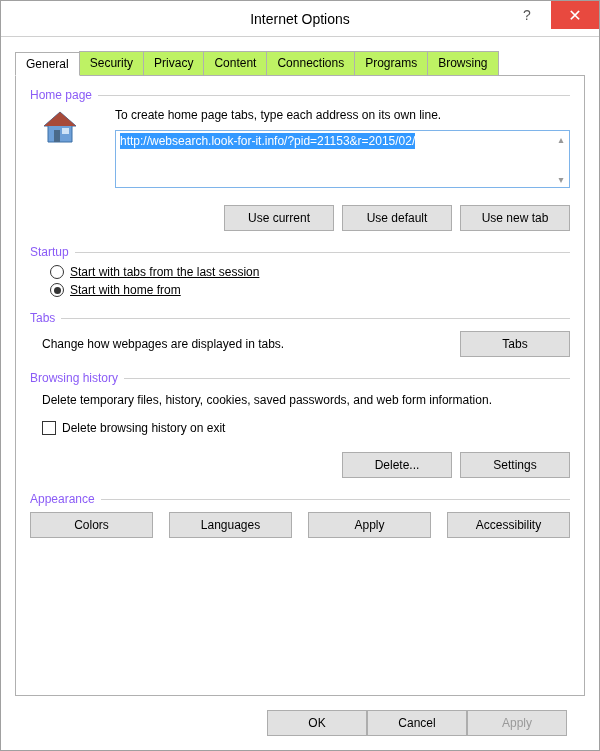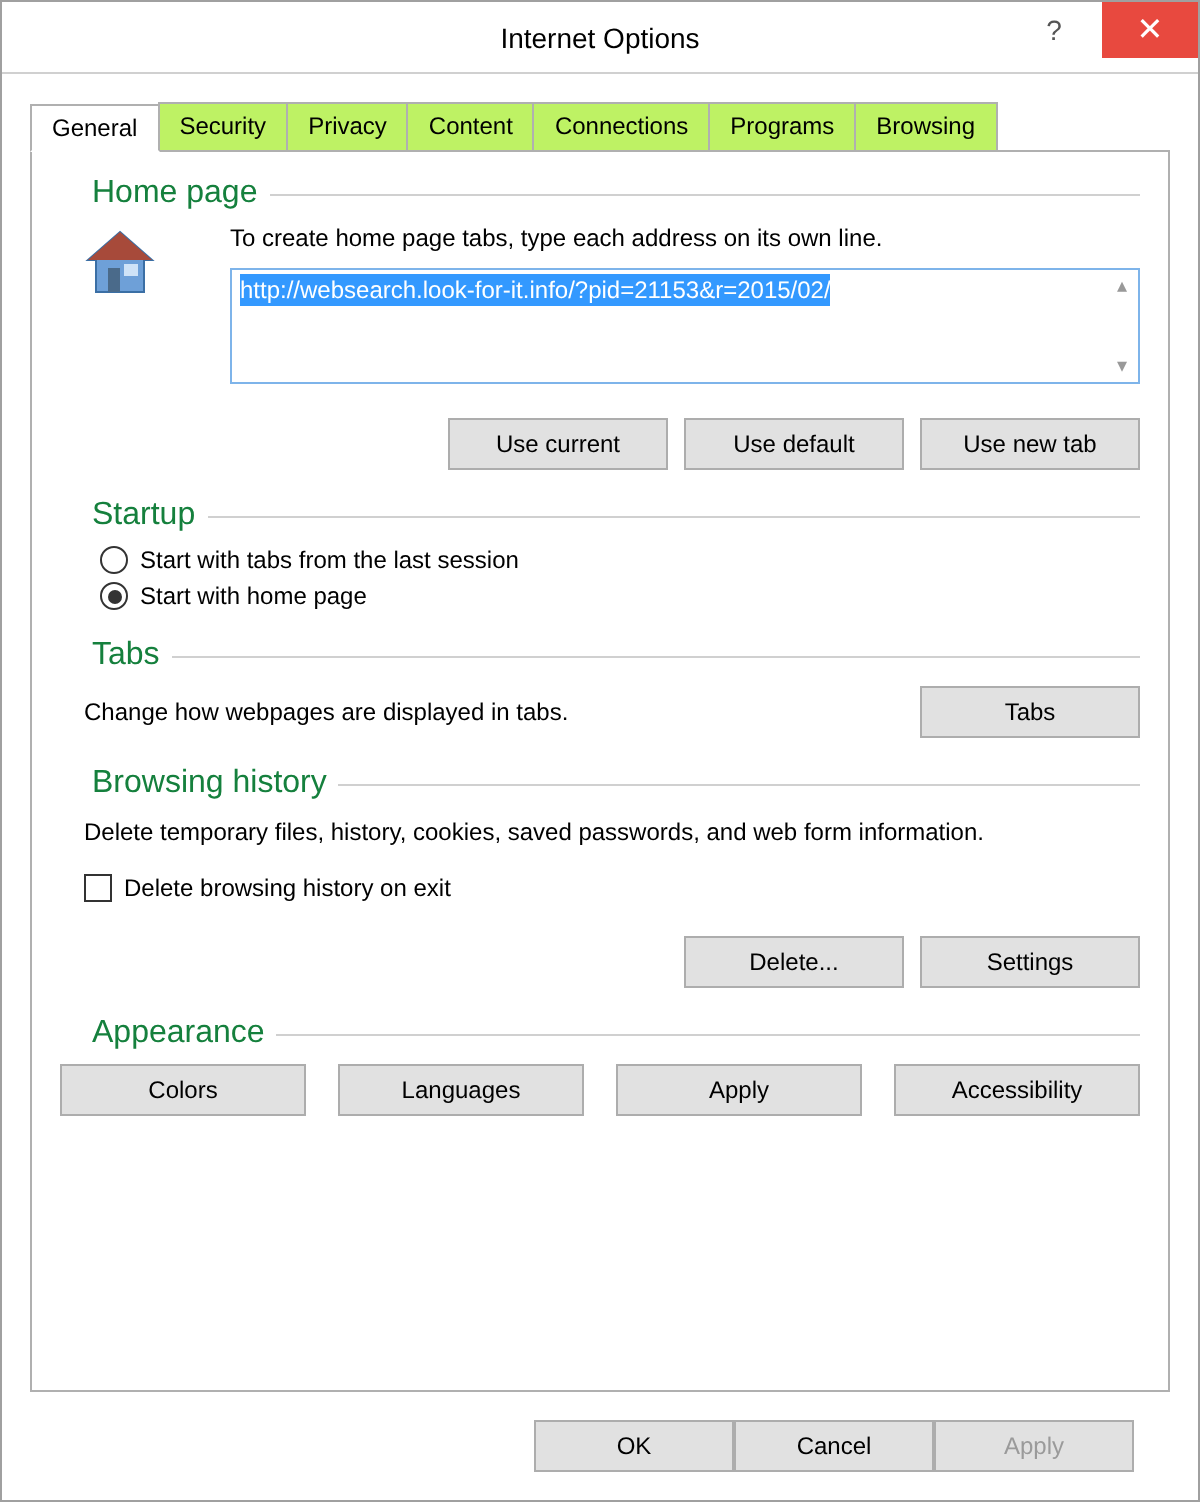--- a/index.html
+++ b/index.html
@@ -11,36 +11,36 @@
 .titlebar-btn { width: 48px; height: 28px; display: flex; align-items: center; justify-content: center; font-size: 14px; }
 .help-btn { background: #fff; color: #555; }
 .close-btn { background: #e8493f; color: #fff; font-size: 16px; }
 .content { flex: 1; padding: 14px 14px 0 14px; display: flex; flex-direction: column; }
 .tabs { display: flex; border-bottom: 1px solid #b0b0b0; margin-bottom: 0; }
 .tab { padding: 4px 10px; font-size: 12px; border: 1px solid #b0b0b0; border-bottom: none; background: #bef264; margin-right: -1px; cursor: pointer; position: relative; }
 .tab.active { background: #fff; border-bottom: 1px solid #fff; z-index: 2; top: 1px; }
 .tab-panel { border: 1px solid #b0b0b0; border-top: none; padding: 12px 14px 16px 14px; flex: 1; }
 .group { margin-bottom: 14px; }
 .group-header { display: flex; align-items: center; margin-bottom: 6px; }
-.group-title { font-size: 16px; color: #15803d; margin-right: 6px; margin-left: 16px; }
+.group-title { font-size: 12px; color: #8b5cf6; margin-right: 6px; }
 .group-line { flex: 1; height: 1px; background: #d0d0d0; }
 .homepage-row { display: flex; gap: 10px; align-items: flex-start; margin: 6px 0 10px 10px; }
 .home-icon { width: 40px; height: 40px; flex-shrink: 0; }
 .homepage-right { flex: 1; padding-left: 25px; }
 .homepage-desc { font-size: 12px; margin-bottom: 8px; }
 .url-box { width: 100%; height: 58px; border: 1px solid #7eb4ea; padding: 3px 18px 3px 4px; font-size: 12px; resize: none; position: relative; }
 .url-wrap { position: relative; }
 .url-text { background: #3399ff; color: #fff; display: inline; font-size: 12px; padding: 1px 0; }
 .scroll-arrow { position: absolute; right: 2px; width: 14px; height: 14px; display: flex; align-items: center; justify-content: center; color: #999; font-size: 10px; }
 .scroll-up { top: 2px; }
 .scroll-down { bottom: 2px; }
 .btn-row { display: flex; gap: 8px; justify-content: flex-end; margin-top: 17px; }
 .btn { min-width: 110px; height: 26px; border: 1px solid #adadad; background: #e1e1e1; font-size: 12px; cursor: pointer; padding: 0 10px; }
 .btn:disabled { color: #9a9a9a; }
-.radio-row { display: flex; align-items: center; gap: 6px; margin: 4px 0 4px 20px; font-size: 12px; }
+.radio-row { display: flex; align-items: center; gap: 6px; margin: 4px 0 4px 20px; font-size: 12px; text-decoration: underline; }
 .radio { width: 14px; height: 14px; border: 1px solid #333; border-radius: 50%; display: inline-flex; align-items: center; justify-content: center; }
 .radio.checked::after { content: ""; width: 7px; height: 7px; background: #333; border-radius: 50%; }
 .tabs-row { display: flex; align-items: center; justify-content: space-between; margin: 6px 0 0 12px; }
 .tabs-desc { font-size: 12px; }
 .history-desc { font-size: 12px; margin: 6px 0 12px 12px; line-height: 1.5; }
 .check-row { display: flex; align-items: center; gap: 6px; margin: 0 0 12px 12px; font-size: 12px; }
 .checkbox { width: 14px; height: 14px; border: 1px solid #333; display: inline-block; }
 .appearance-row { display: flex; gap: 16px; margin: 6px 0 0 0; }
 .appearance-row .btn { flex: 1; min-width: 0; }
 .footer { display: flex; justify-content: flex-end; gap: 0; padding: 14px 18px; }
@@ -107,21 +107,21 @@
         <div class="group-header">
           <span class="group-title">Startup</span>
           <div class="group-line"></div>
         </div>
         <div class="radio-row">
           <span class="radio"></span>
           <span>Start with tabs from the last session</span>
         </div>
         <div class="radio-row">
           <span class="radio checked"></span>
-          <span>Start with home page</span>
+          <span>Start with home from</span>
         </div>
       </div>
 
       <div class="group">
         <div class="group-header">
           <span class="group-title">Tabs</span>
           <div class="group-line"></div>
         </div>
         <div class="tabs-row">
           <span class="tabs-desc">Change how webpages are displayed in tabs.</span>

